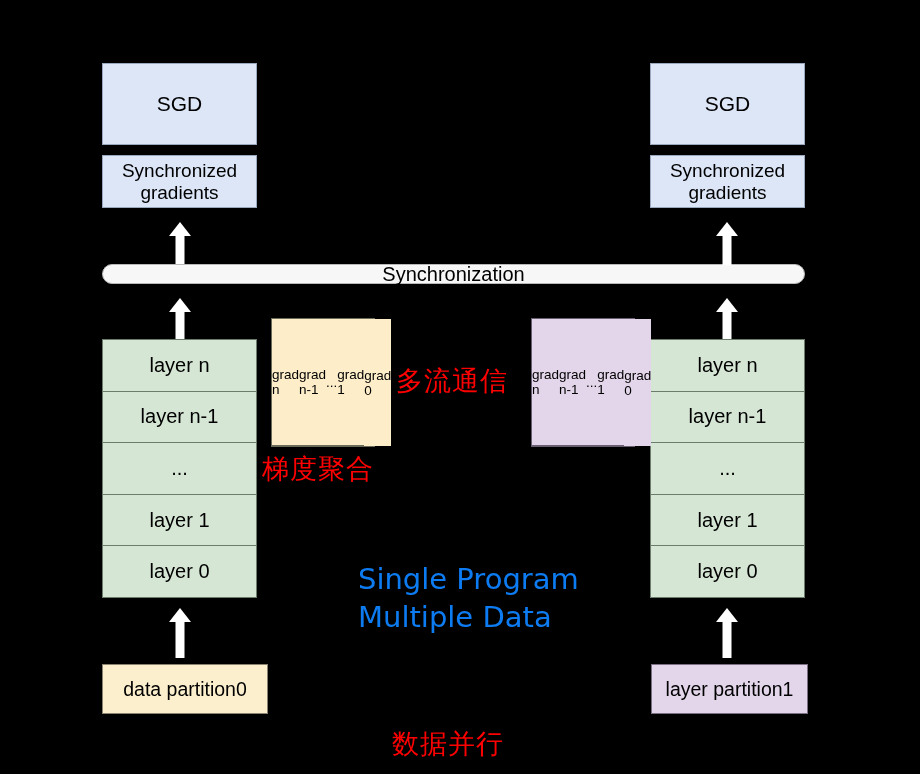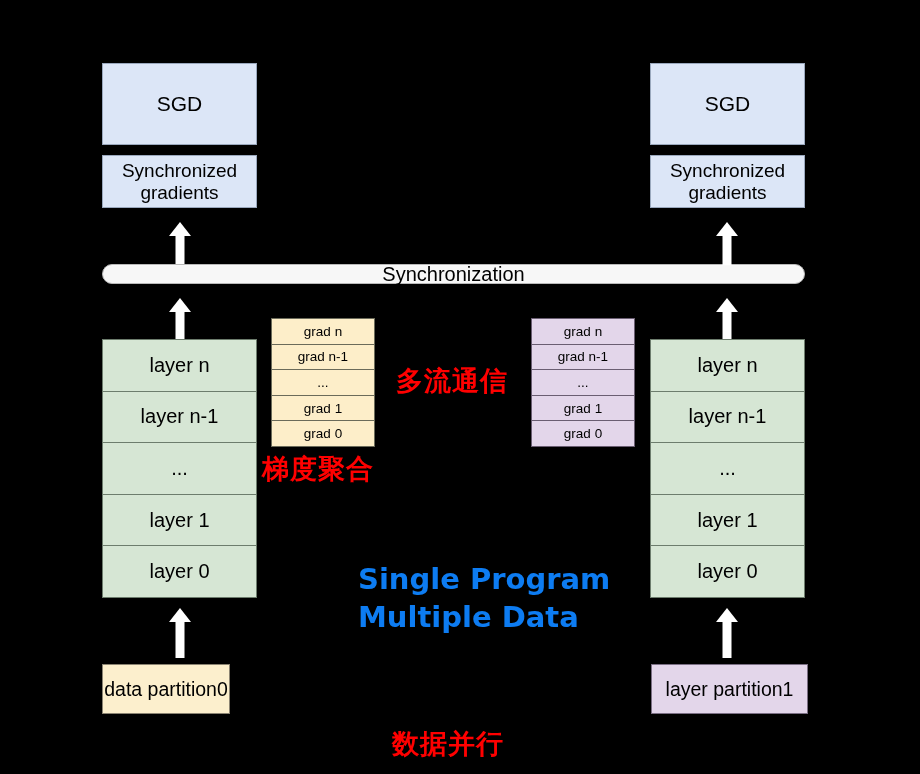--- a/index.html
+++ b/index.html
@@ -70,21 +70,21 @@
     justify-content: center;
     font-size: 20px;
     color: #000;
   }
   .layer-cell:last-child { border-bottom: none; }
 
   
   .grad-stack {
     position: absolute;
     display: flex;
-    flex-direction: column;
+    flex-direction: row;
     border: 1px solid #6b6b5a;
   }
   .grad-cell {
     flex: 1 1 0;
     display: flex;
     align-items: center;
     justify-content: center;
     font-size: 13.5px;
     color: #000;
     border-bottom: 1px solid #6b6b5a;
@@ -124,21 +124,21 @@
     top: 0;
     width: 0; height: 0;
     border-left: 11px solid transparent;
     border-right: 11px solid transparent;
     border-bottom: 14px solid #ffffff;
   }
 
   
   .anno {
     position: absolute;
-    font-weight: bold;
+    font-weight: normal;
     white-space: pre-line;
   }
   .anno.cn {
     color: #ff0000;
     font-size: 27px;
     letter-spacing: 1px;
     font-family: "DejaVu Sans", sans-serif;
   }
   .anno.spmd {
     color: #0d7cf2;
@@ -218,21 +218,21 @@
 
   <div class="arrow-up" style="left:168px; top:608px; width:24px; height:50px;">
     <div class="head"></div>
     <div class="shaft" style="height:38px;"></div>
   </div>
   <div class="arrow-up" style="left:715px; top:608px; width:24px; height:50px;">
     <div class="head"></div>
     <div class="shaft" style="height:38px;"></div>
   </div>
 
-  <div class="part-box cream" style="left:102px; top:664px; width:128px; height:50px;">data partition0</div>
+  <div class="part-box cream" style="left:102px; top:664px; width:166px; height:50px;">data partition0</div>
 
   <div class="part-box lav" style="left:651px; top:664px; width:157px; height:50px;">layer partition1</div>
 
   <div class="anno cn" style="left:396px; top:363px;">多流通信</div>
 
   <div class="anno cn" style="left:262px; top:451px;">梯度聚合</div>
 
   <div class="anno cn" style="left:392px; top:726px;">数据并行</div>
 
   <div class="anno spmd" style="left:314px; top:560px;">Single Program

